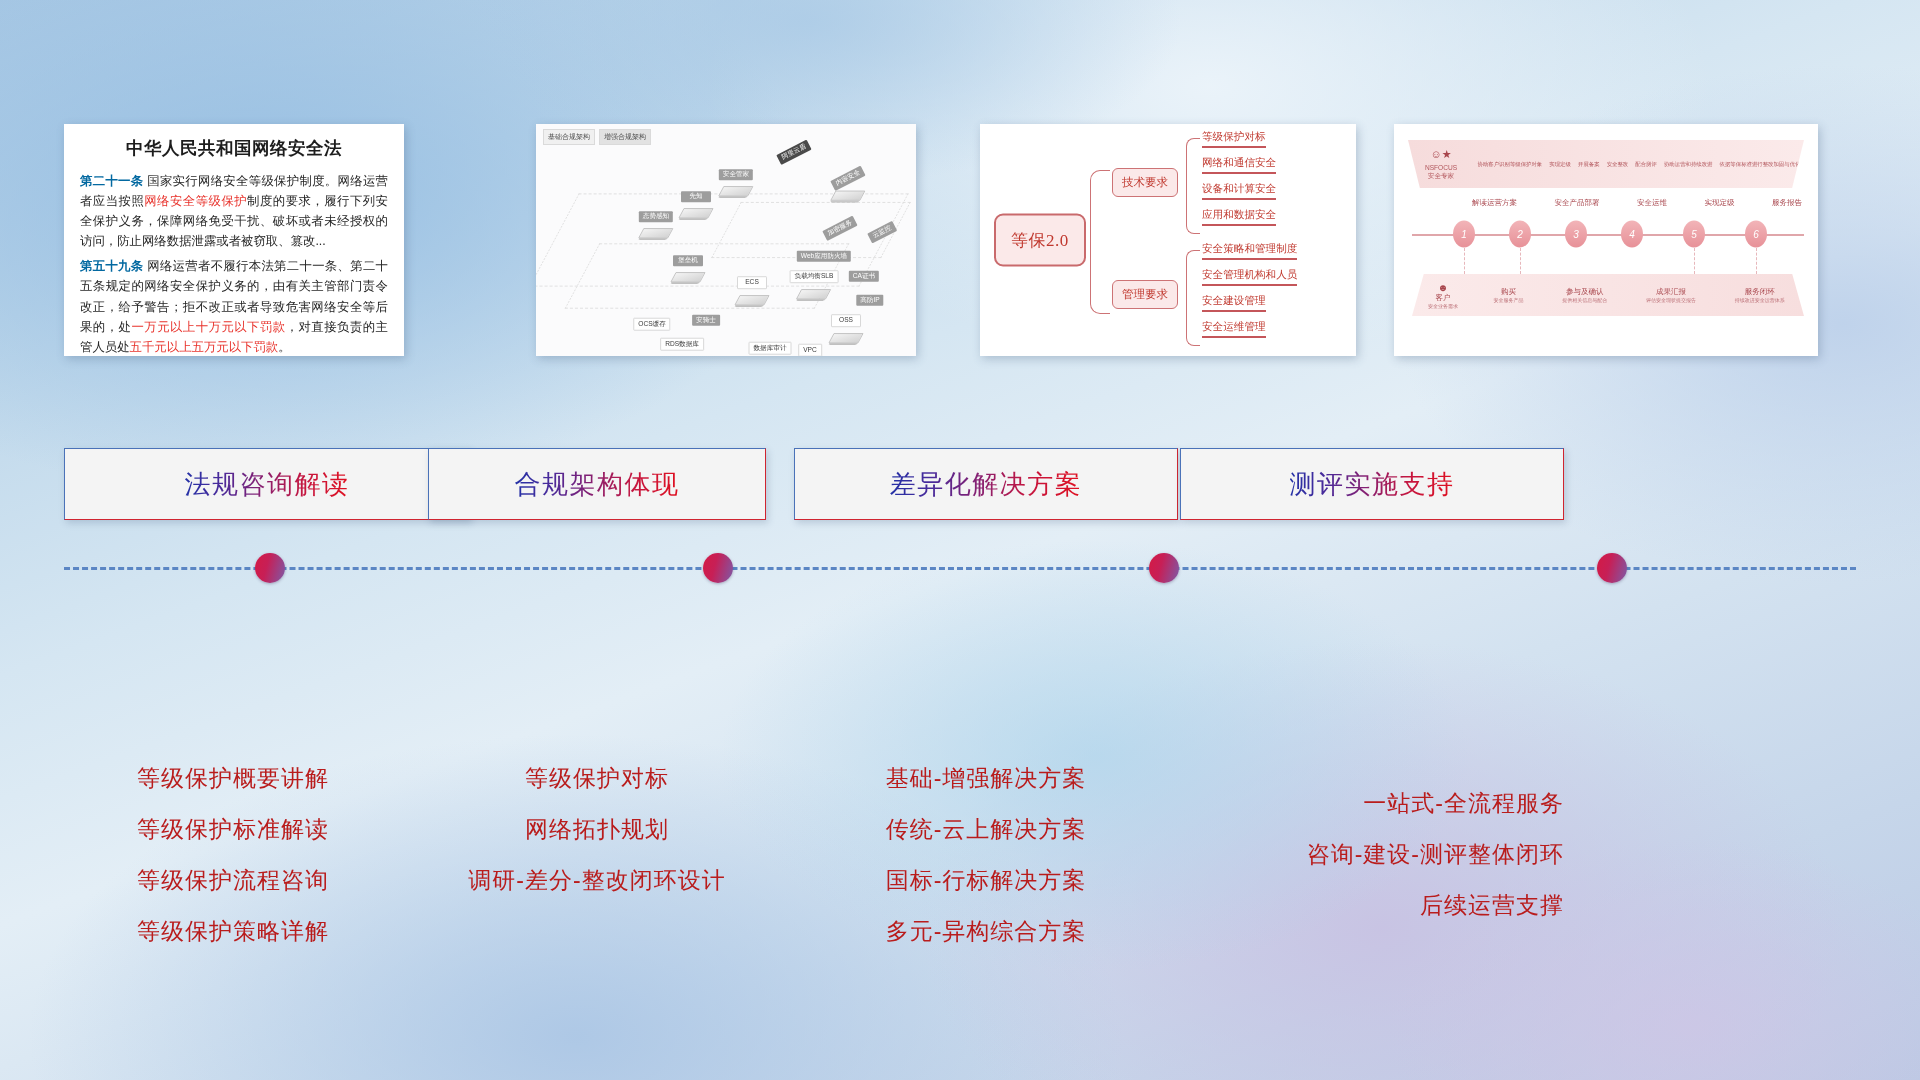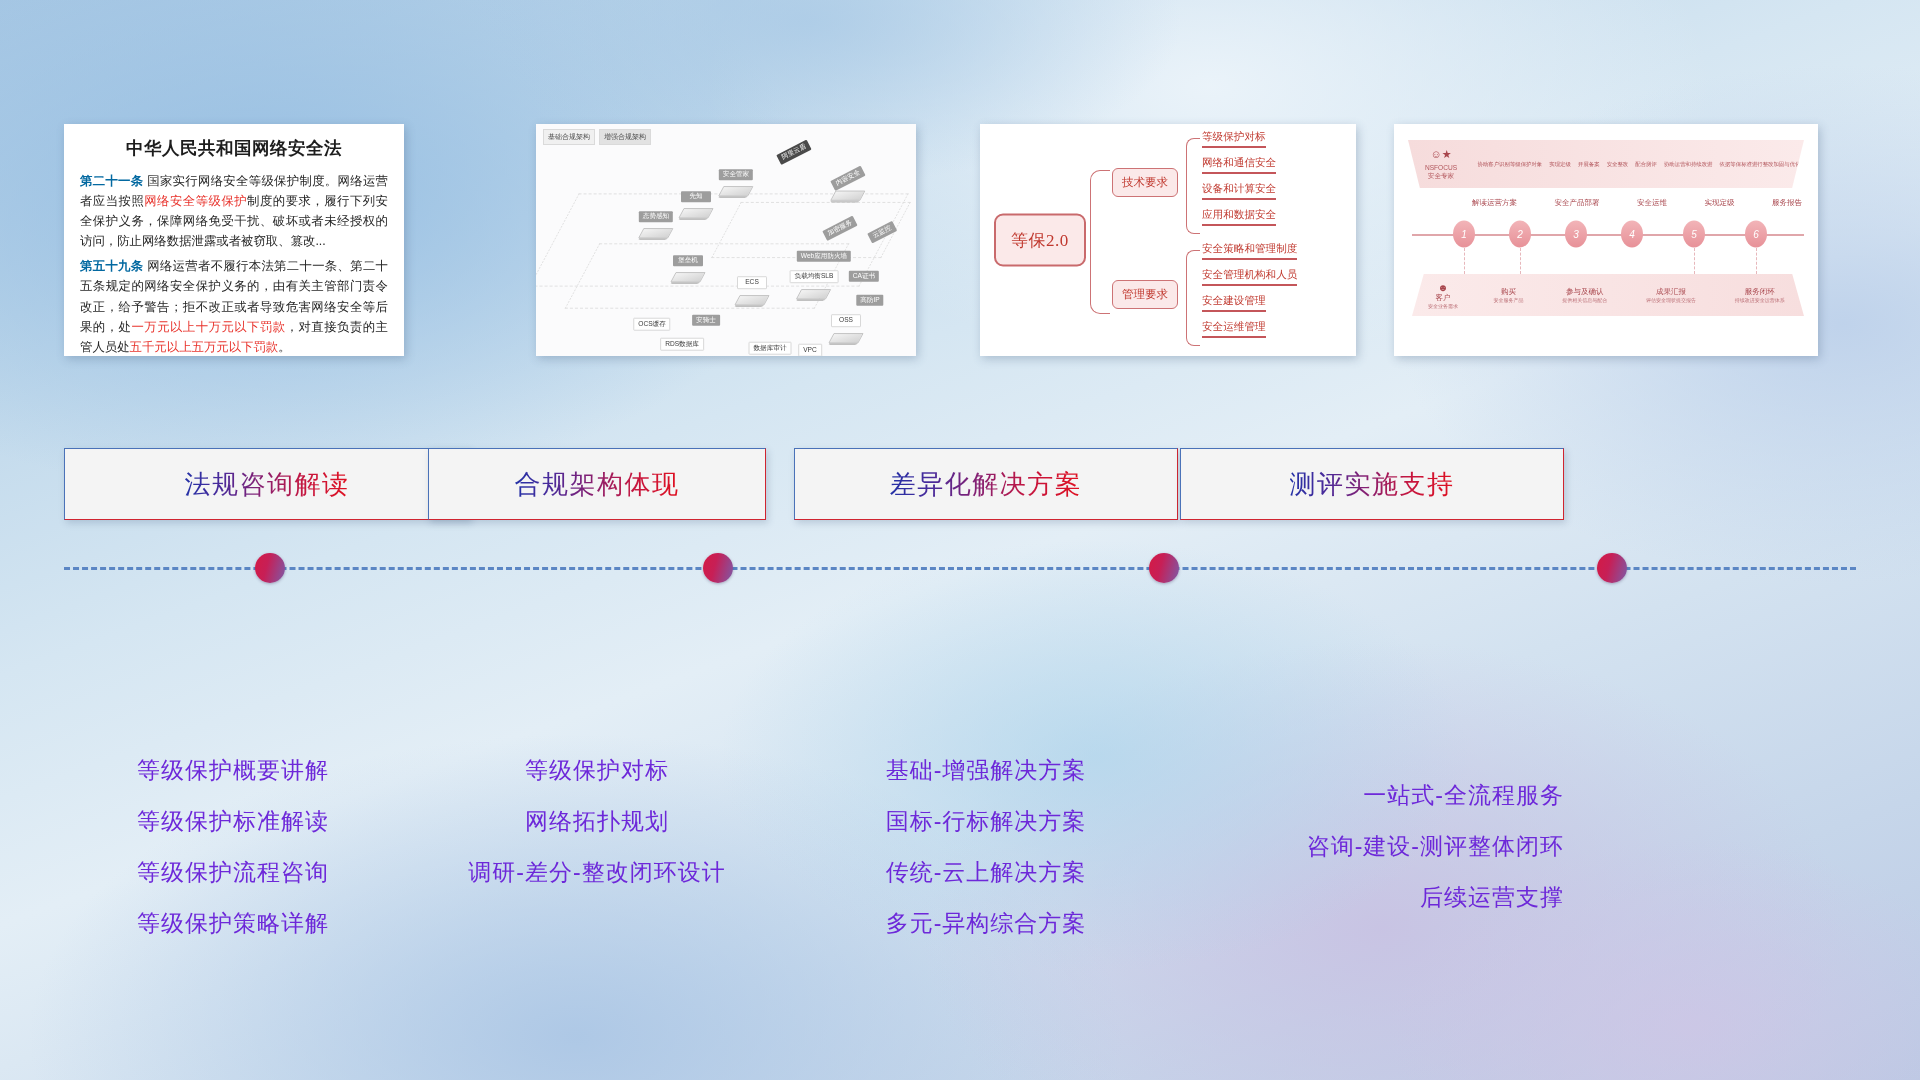--- a/index.html
+++ b/index.html
@@ -171,21 +171,21 @@
   .tl-dot {
     position:absolute; top:-14px; width:30px; height:30px; border-radius:50%;
     background:linear-gradient(105deg,#d41a45 0%,#c71f56 40%,#7d5aa8 100%);
     box-shadow:0 1px 3px rgba(60,40,90,.35);
     transform:translateX(-50%);
   }
 
   
   .lists { position:absolute; top:745px; left:0; width:1920px; }
   .list {
-    position:absolute; top:0; text-align:center; color:#6d28d9;
+    position:absolute; top:8px; text-align:center; color:#b91c1c;
     font-size:23px; line-height:51px; letter-spacing:1px;
   }
   .list.l1 { left:64px;   width:338px; }
   .list.l2 { left:428px;  width:338px; }
   .list.l3 { left:794px;  width:384px; }
   .list.l4 { left:1180px; width:384px;text-align:right; }
   .list div { white-space:nowrap; }
 </style>
 </head>
 <body>
@@ -421,22 +421,22 @@
       <div>等级保护流程咨询</div>
       <div>等级保护策略详解</div>
     </div>
     <div class="list l2">
       <div>等级保护对标</div>
       <div>网络拓扑规划</div>
       <div>调研-差分-整改闭环设计</div>
     </div>
     <div class="list l3">
       <div>基础-增强解决方案</div>
+      <div>传统-云上解决方案</div>
       <div>国标-行标解决方案</div>
-      <div>传统-云上解决方案</div>
       <div>多元-异构综合方案</div>
     </div>
     <div class="list l4" style="padding-top:25px;">
       <div>一站式-全流程服务</div>
       <div>咨询-建设-测评整体闭环</div>
       <div>后续运营支撑</div>
     </div>
   </div>
 
 </div>

